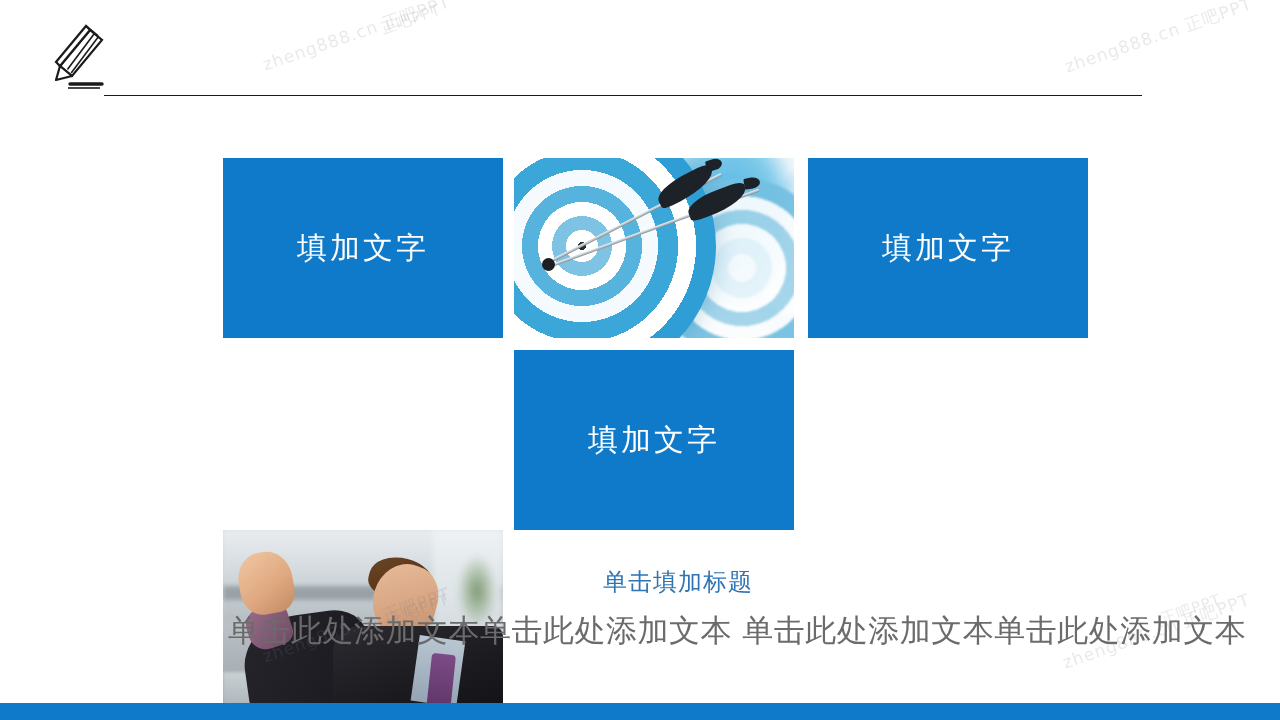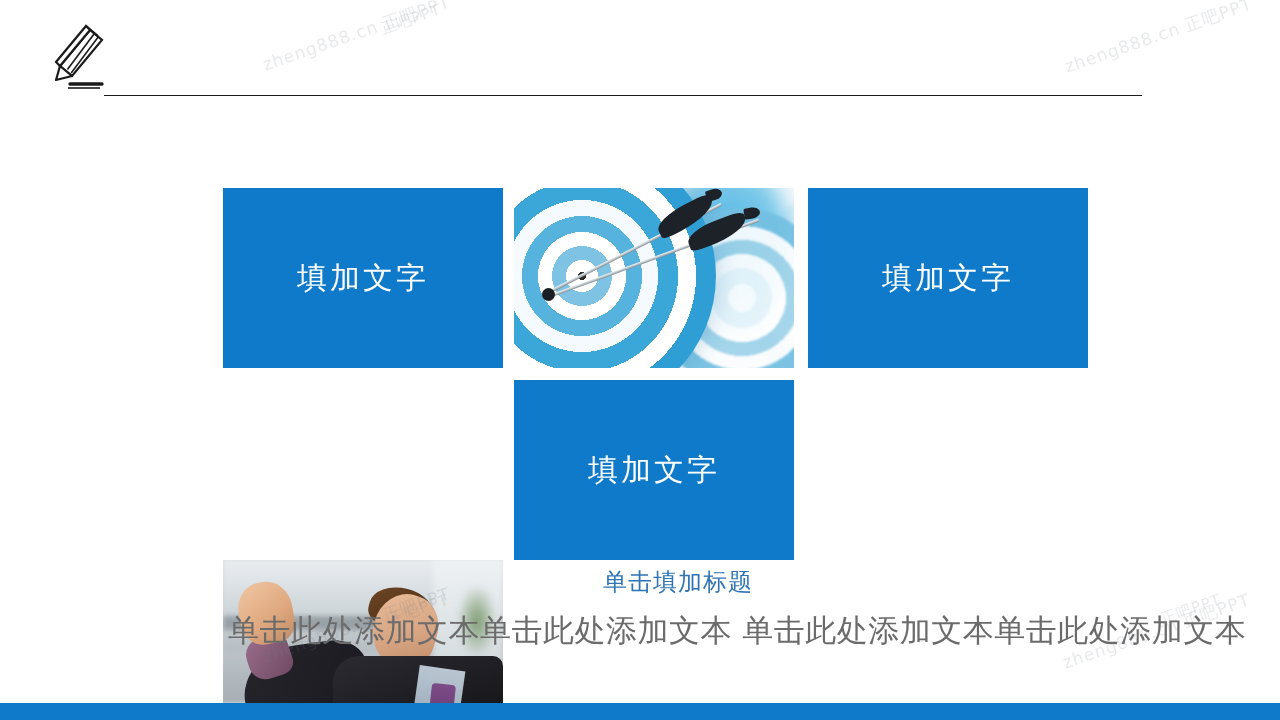--- a/index.html
+++ b/index.html
@@ -51,21 +51,21 @@
     top: 95px;
     width: 1038px;
     height: 0;
     border-top: 1.6px solid #1a1a1a;
   }
 
   
   #grid {
     position: absolute;
     left: 223px;
-    top: 188px;
+    top: 158px;
     width: 868px;
     height: 372px;
   }
   .tile {
     position: absolute;
     width: 280px;
     height: 180px;
     overflow: hidden;
   }
   .tile.r0 { top: 0; }

